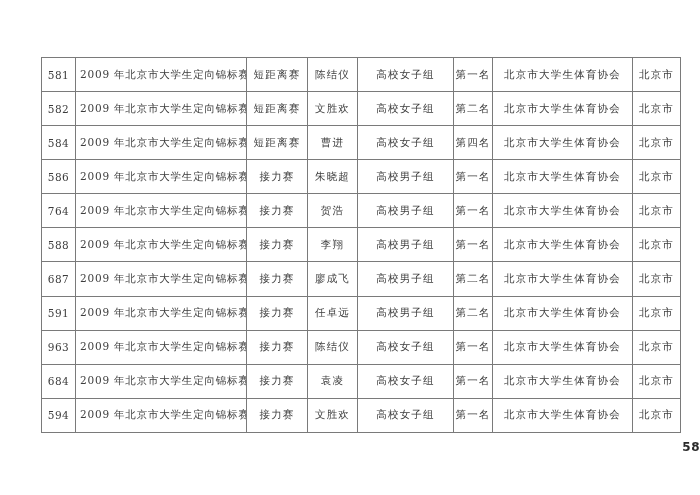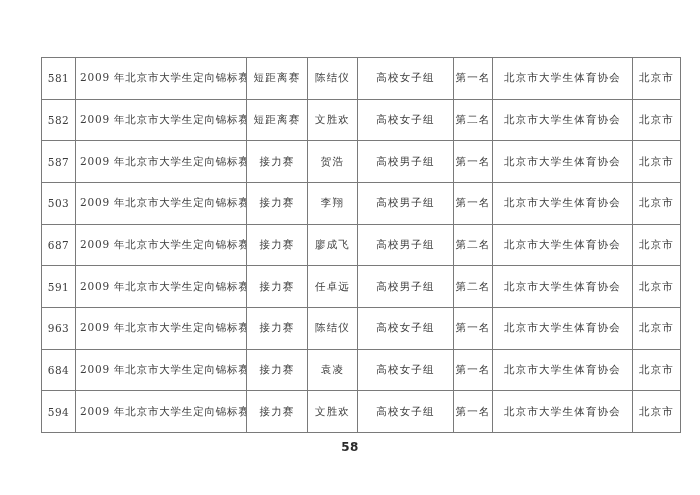--- a/index.html
+++ b/index.html
@@ -42,21 +42,21 @@
   }
   table.results td.col-no {
     letter-spacing: 0.5px;
     margin-top: 28px;
   }
   .page-number {
     position: absolute;
     top: 440px;
     left: 0;
     width: 700px;
-    text-align: center;
+    text-align: right;
     font-size: 12px;
     font-weight: 600;
     color: #2b2b2b;
     font-family: "DejaVu Sans", "Liberation Sans", sans-serif;
     letter-spacing: 0.5px;
   }
 </style>
 </head>
 <body>
 
@@ -88,31 +88,51 @@
           <td class="col-no">582</td>
           <td class="col-event">2009 年北京市大学生定向锦标赛</td>
           <td class="col-type">短距离赛</td>
           <td class="col-name">文胜欢</td>
           <td class="col-group">高校女子组</td>
           <td class="col-rank">第二名</td>
           <td class="col-org">北京市大学生体育协会</td>
           <td class="col-region">北京市</td>
         </tr>
         <tr>
-          <td class="col-no">587</td>
+          <td class="col-no">584</td>
+          <td class="col-event">2009 年北京市大学生定向锦标赛</td>
+          <td class="col-type">短距离赛</td>
+          <td class="col-name">曹进</td>
+          <td class="col-group">高校女子组</td>
+          <td class="col-rank">第四名</td>
+          <td class="col-org">北京市大学生体育协会</td>
+          <td class="col-region">北京市</td>
+        </tr>
+        <tr>
+          <td class="col-no">586</td>
+          <td class="col-event">2009 年北京市大学生定向锦标赛</td>
+          <td class="col-type">接力赛</td>
+          <td class="col-name">朱晓超</td>
+          <td class="col-group">高校男子组</td>
+          <td class="col-rank">第一名</td>
+          <td class="col-org">北京市大学生体育协会</td>
+          <td class="col-region">北京市</td>
+        </tr>
+        <tr>
+          <td class="col-no">764</td>
           <td class="col-event">2009 年北京市大学生定向锦标赛</td>
           <td class="col-type">接力赛</td>
           <td class="col-name">贺浩</td>
           <td class="col-group">高校男子组</td>
           <td class="col-rank">第一名</td>
           <td class="col-org">北京市大学生体育协会</td>
           <td class="col-region">北京市</td>
         </tr>
         <tr>
-          <td class="col-no">503</td>
+          <td class="col-no">588</td>
           <td class="col-event">2009 年北京市大学生定向锦标赛</td>
           <td class="col-type">接力赛</td>
           <td class="col-name">李翔</td>
           <td class="col-group">高校男子组</td>
           <td class="col-rank">第一名</td>
           <td class="col-org">北京市大学生体育协会</td>
           <td class="col-region">北京市</td>
         </tr>
         <tr>
           <td class="col-no">687</td>

